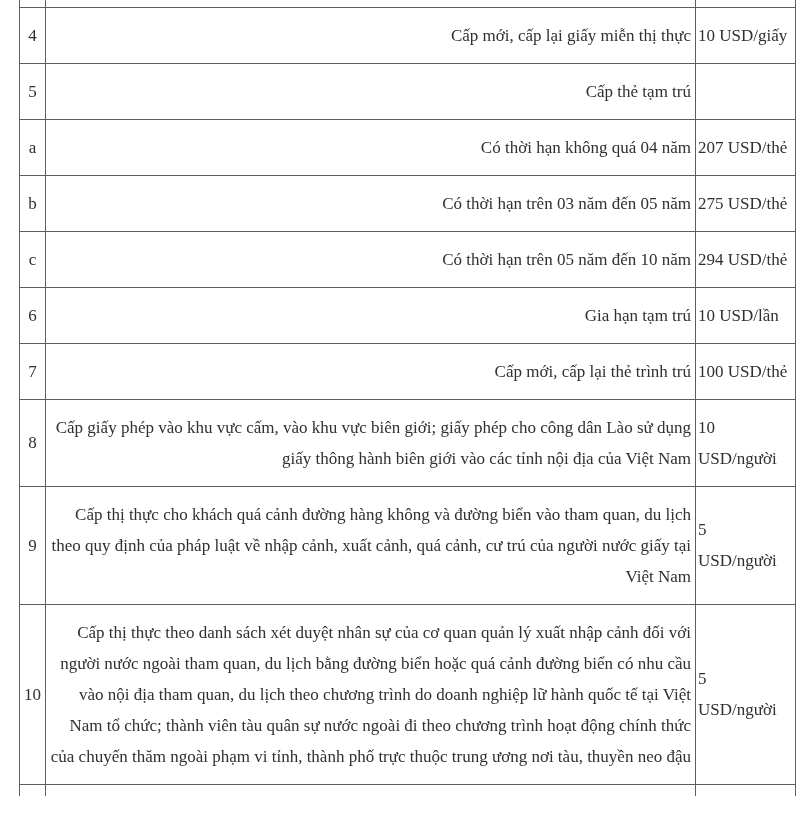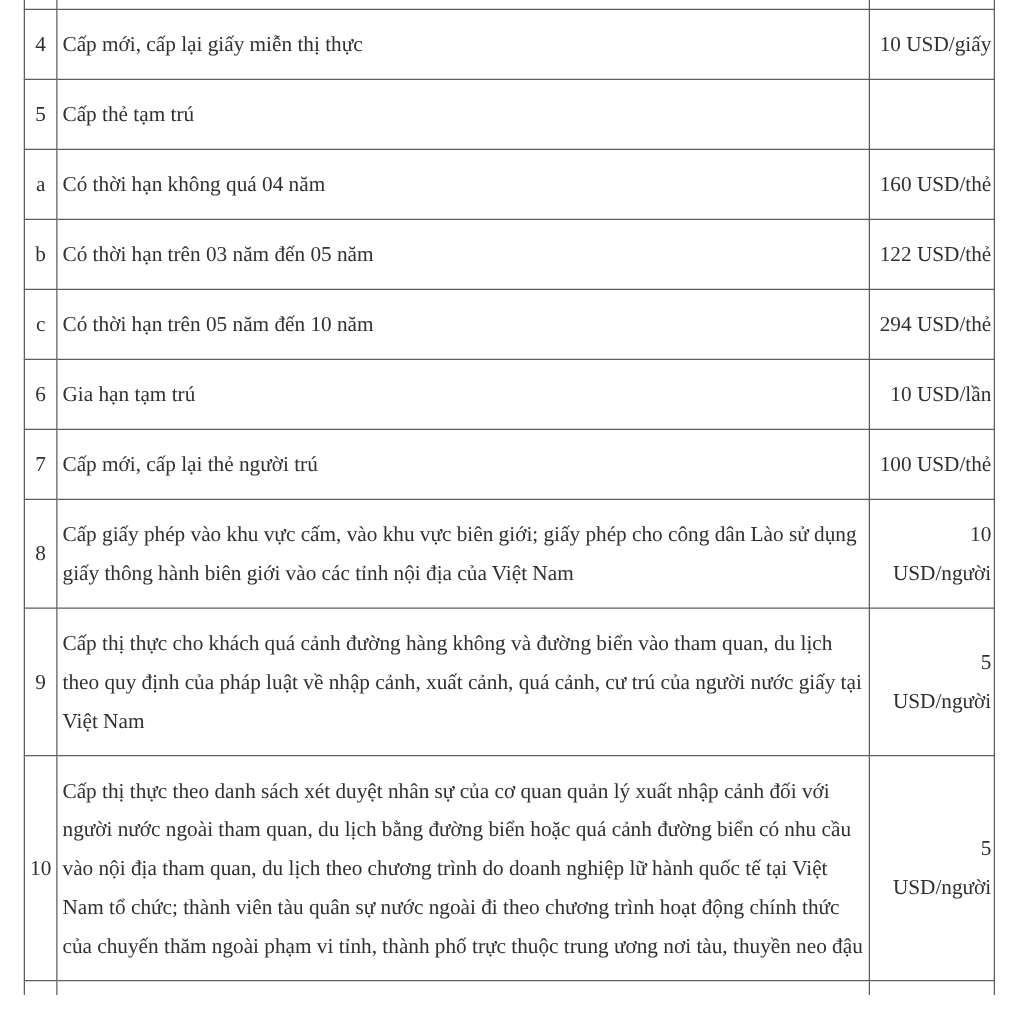--- a/index.html
+++ b/index.html
@@ -39,26 +39,26 @@
     background: #ffffff;
   }
   col.c-no   { width: 26px; }
   col.c-desc { width: 650px; }
   col.c-fee  { width: 100px; }
   td.col-no {
     text-align: center;
     padding: 0 1px;
   }
   td.col-desc {
-    text-align: left;
+    text-align: right;
     padding: 12px 4px;
     word-wrap: break-word;
   }
   td.col-fee {
-    text-align: right;
+    text-align: left;
     padding: 12px 2px;
     white-space: pre-line;
   }
   tr.clip-row td {
     height: 7px;
     padding: 0;
   }
   tr.clip-row-top td { border-top: none; }
   tr.clip-row-bottom td { border-bottom: none; height: 12px; }
 </style>
@@ -85,40 +85,40 @@
     <td class="col-fee">10 USD/giấy</td>
   </tr>
         <tr>
     <td class="col-no">5</td>
     <td class="col-desc">Cấp thẻ tạm trú</td>
     <td class="col-fee"></td>
   </tr>
         <tr>
     <td class="col-no">a</td>
     <td class="col-desc">Có thời hạn không quá 04 năm</td>
-    <td class="col-fee">160 USD/thẻ</td>
+    <td class="col-fee">207 USD/thẻ</td>
   </tr>
         <tr>
     <td class="col-no">b</td>
     <td class="col-desc">Có thời hạn trên 03 năm đến 05 năm</td>
-    <td class="col-fee">122 USD/thẻ</td>
+    <td class="col-fee">275 USD/thẻ</td>
   </tr>
         <tr>
     <td class="col-no">c</td>
     <td class="col-desc">Có thời hạn trên 05 năm đến 10 năm</td>
     <td class="col-fee">294 USD/thẻ</td>
   </tr>
         <tr>
     <td class="col-no">6</td>
     <td class="col-desc">Gia hạn tạm trú</td>
     <td class="col-fee">10 USD/lần</td>
   </tr>
         <tr>
     <td class="col-no">7</td>
-    <td class="col-desc">Cấp mới, cấp lại thẻ người trú</td>
+    <td class="col-desc">Cấp mới, cấp lại thẻ trình trú</td>
     <td class="col-fee">100 USD/thẻ</td>
   </tr>
         <tr>
     <td class="col-no">8</td>
     <td class="col-desc">Cấp giấy phép vào khu vực cấm, vào khu vực biên giới; giấy phép cho công dân Lào sử dụng giấy thông hành biên giới vào các tỉnh nội địa của Việt Nam</td>
     <td class="col-fee">10
 USD/người</td>
   </tr>
         <tr>
     <td class="col-no">9</td>

